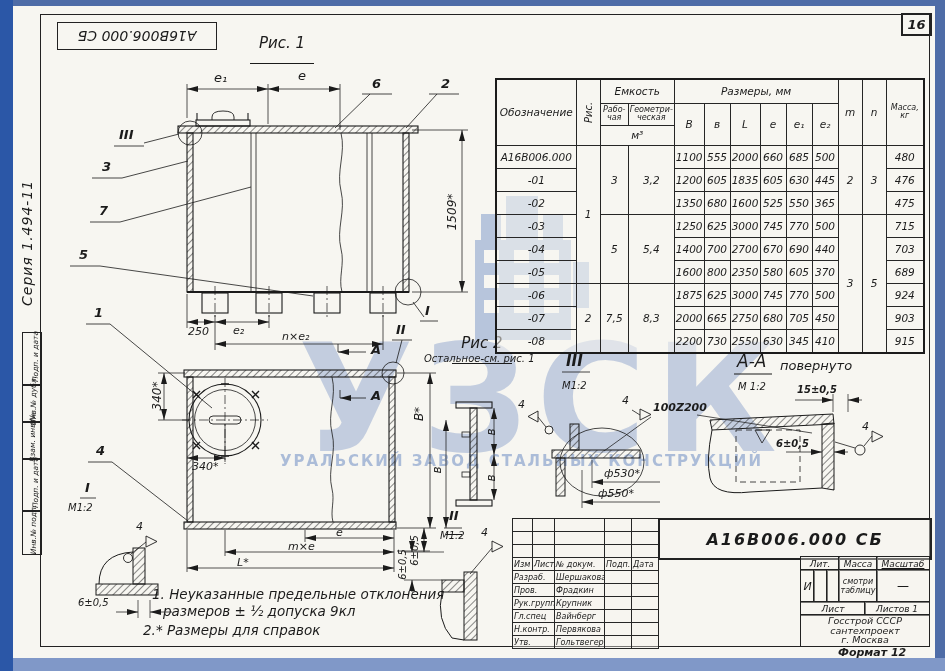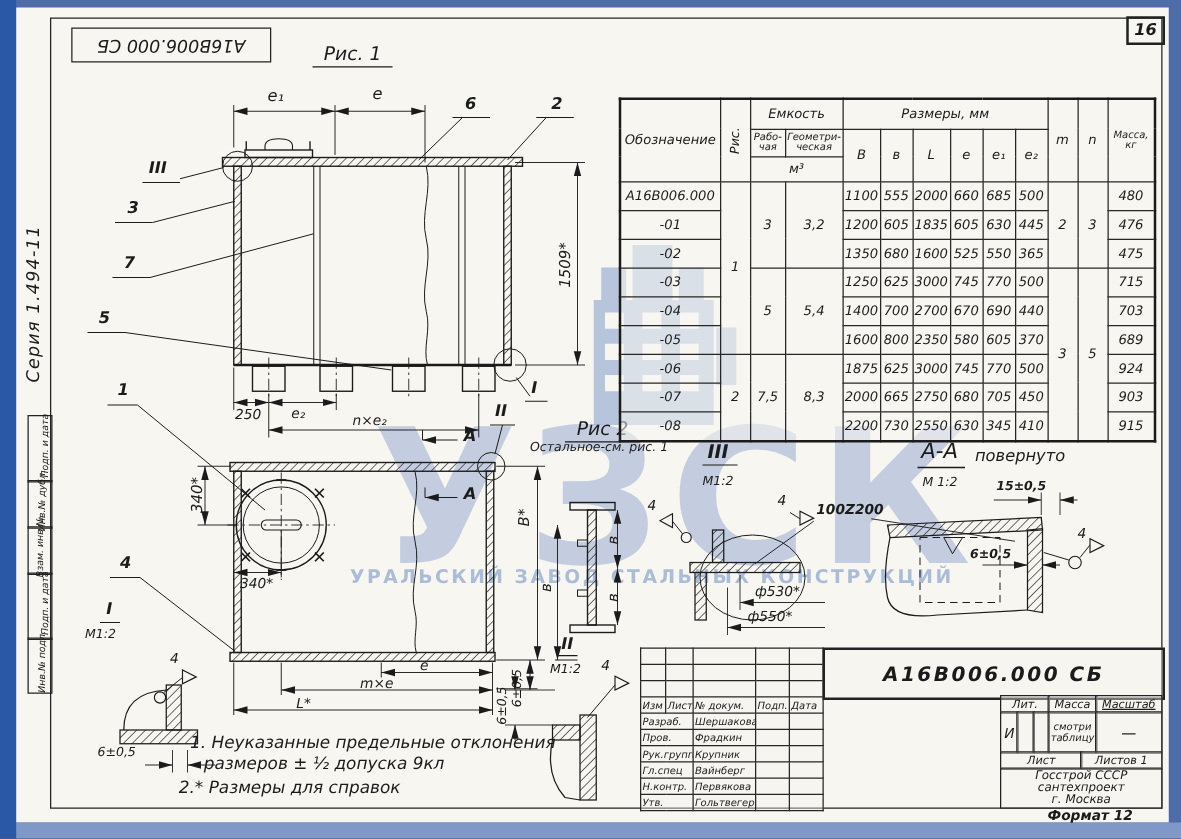--- a/index.html
+++ b/index.html
@@ -5,21 +5,21 @@
   html,body{margin:0;padding:0;background:#33415e;}
   #app{position:relative;width:945px;height:671px;background:#4e6ca7;overflow:hidden;
        font-family:"DejaVu Sans",sans-serif;color:#1b1b1b;}
   .edgeL{position:absolute;left:0;top:0;width:13px;height:671px;background:#2b57a7;}
   .edgeB{position:absolute;left:13px;top:658px;width:932px;height:13px;background:#8098c8;}
   .paper{position:absolute;left:13px;top:6px;width:922px;height:652px;background:#f7f6f1;}
   .frame{position:absolute;left:40px;top:14px;width:888px;height:631px;border:1.6px solid #222;}
   svg.overlay{position:absolute;left:0;top:0;pointer-events:none;}
   .lbl{position:absolute;font:italic 13px "DejaVu Sans",sans-serif;white-space:nowrap;color:#1b1b1b;}
   .sm{font-size:11px;} .xs{font-size:10px;} .big{font-size:15px;} .bld{font-weight:bold;}
-  .u{border-bottom:1.5px solid #1b1b1b;padding:0 3px 1px 3px;}
+  .u{border-bottom:1.5px solid #1b1b1b;padding:0 3px 11px 3px;}
   .vrot{position:absolute;transform:rotate(-90deg);white-space:nowrap;
         font:italic 12px "DejaVu Sans",sans-serif;color:#1b1b1b;}
   .r180{transform:rotate(180deg);}
   .boxed{border:1.8px solid #222;text-align:center;}
   
   .mbox{position:absolute;left:22px;width:18px;border:1px solid #222;}
   
   table.dt{position:absolute;left:495px;top:78px;border-collapse:collapse;table-layout:fixed;
            background:rgba(247,246,241,.55);}
   table.dt td{border:1px solid #262626;text-align:center;vertical-align:middle;overflow:hidden;

